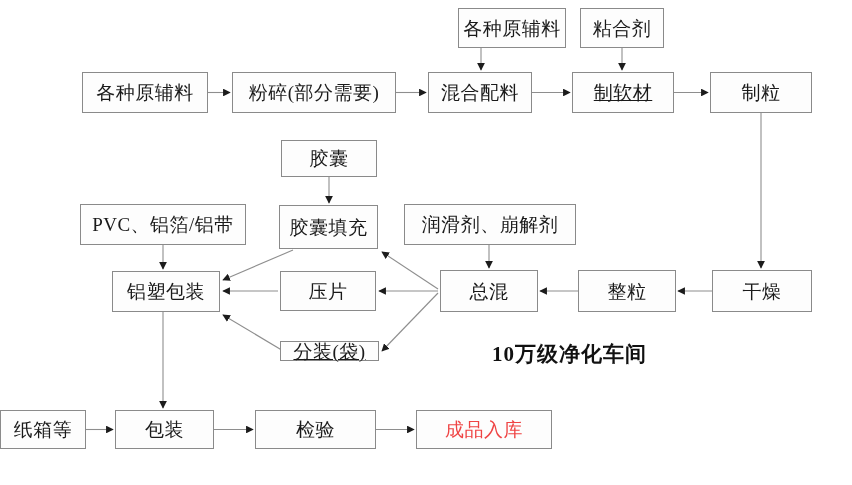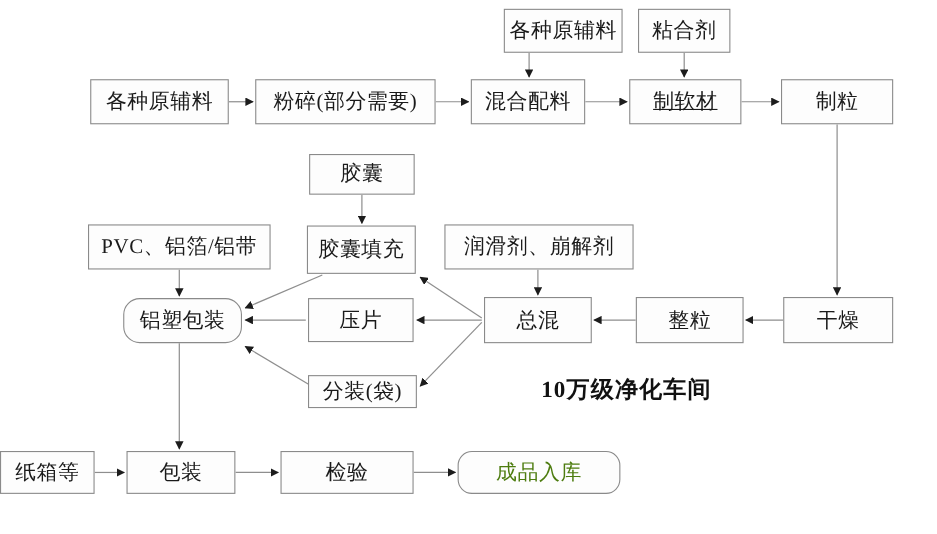--- a/index.html
+++ b/index.html
@@ -139,48 +139,48 @@
       </div>
       <div class="node" style="left: 80px; top: 204px; width: 166px; height: 41px; font-size: 19px; border-color: rgb(138, 138, 138); color: rgb(26, 26, 26);">
         <span>PVC、铝箔/铝带</span>
       </div>
       <div class="node" style="left: 279px; top: 205px; width: 99px; height: 44px; font-size: 19px; border-color: rgb(138, 138, 138); color: rgb(26, 26, 26);">
         <span>胶囊填充</span>
       </div>
       <div class="node" style="left: 404px; top: 204px; width: 172px; height: 41px; font-size: 19px; border-color: rgb(138, 138, 138); color: rgb(26, 26, 26);">
         <span>润滑剂、崩解剂</span>
       </div>
-      <div class="node" style="left: 112px; top: 271px; width: 108px; height: 41px; font-size: 19px; border-color: rgb(138, 138, 138); color: rgb(26, 26, 26); border-radius: 15px;">
+      <div class="node" style="left: 112px; top: 271px; width: 108px; height: 41px; font-size: 19px; border-color: rgb(138, 138, 138); color: rgb(26, 26, 26);">
         <span>铝塑包装</span>
       </div>
       <div class="node" style="left: 280px; top: 271px; width: 96px; height: 40px; font-size: 19px; border-color: rgb(138, 138, 138); color: rgb(26, 26, 26);">
         <span>压片</span>
       </div>
       <div class="node" style="left: 440px; top: 270px; width: 98px; height: 42px; font-size: 19px; border-color: rgb(138, 138, 138); color: rgb(26, 26, 26);">
         <span>总混</span>
       </div>
       <div class="node" style="left: 578px; top: 270px; width: 98px; height: 42px; font-size: 19px; border-color: rgb(138, 138, 138); color: rgb(26, 26, 26); text-align: right;">
         <span>整粒</span>
       </div>
       <div class="node" style="left: 712px; top: 270px; width: 100px; height: 42px; font-size: 19px; border-color: rgb(138, 138, 138); color: rgb(26, 26, 26);">
         <span>干燥</span>
       </div>
-      <div class="node" style="left: 280px; top: 341px; width: 99px; height: 30px; font-size: 19px; border-color: rgb(138, 138, 138); color: rgb(26, 26, 26);">
+      <div class="node" style="left: 280px; top: 341px; width: 99px; height: 20px; font-size: 19px; border-color: rgb(138, 138, 138); color: rgb(26, 26, 26); text-decoration: underline;">
         <span>分装(袋)</span>
       </div>
       <div class="node" style="left: 0px; top: 410px; width: 86px; height: 39px; font-size: 19px; border-color: rgb(138, 138, 138); color: rgb(26, 26, 26);">
         <span>纸箱等</span>
       </div>
       <div class="node" style="left: 115px; top: 410px; width: 99px; height: 39px; font-size: 19px; border-color: rgb(138, 138, 138); color: rgb(26, 26, 26);">
         <span>包装</span>
       </div>
       <div class="node" style="left: 255px; top: 410px; width: 121px; height: 39px; font-size: 19px; border-color: rgb(138, 138, 138); color: rgb(26, 26, 26); text-align: center;">
         <span>检验</span>
       </div>
-      <div class="node" style="left: 416px; top: 410px; width: 148px; height: 39px; font-size: 19px; border-color: rgb(138, 138, 138); color: #4d7c0f; border-radius: 13px;">
+      <div class="node" style="left: 416px; top: 410px; width: 136px; height: 39px; font-size: 19px; border-color: rgb(138, 138, 138); color: #ef4444;">
         <span>成品入库</span>
       </div>
     </div>
 
   <div class="zone-label" id="zone-label" style="left: 492px; top: 340px; font-size: 21px;">10万级净化车间</div>
 
 
 </div>
 
 </body></html>

